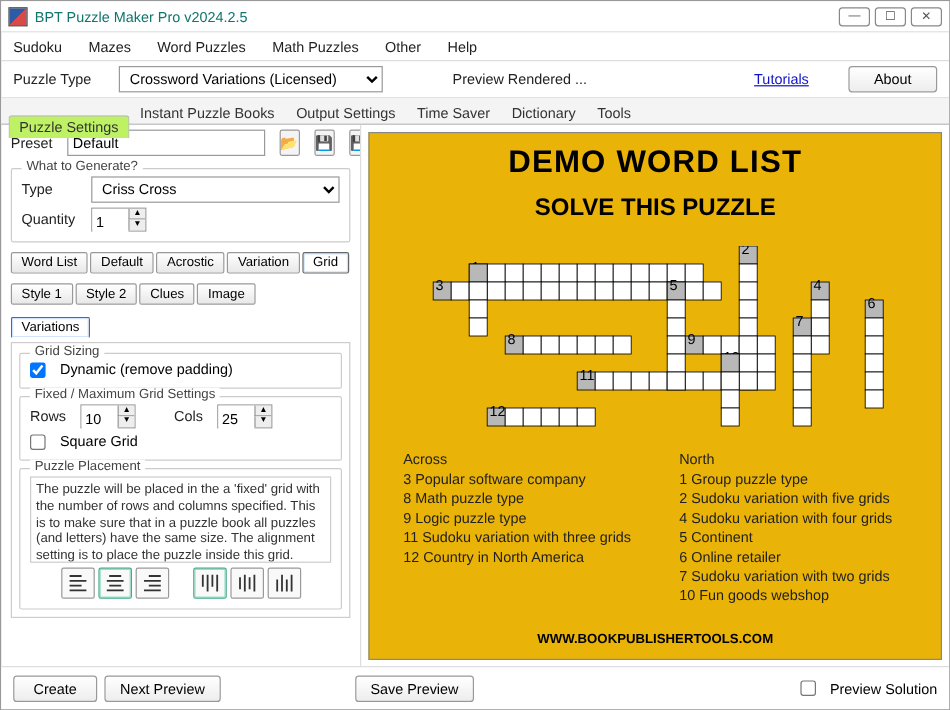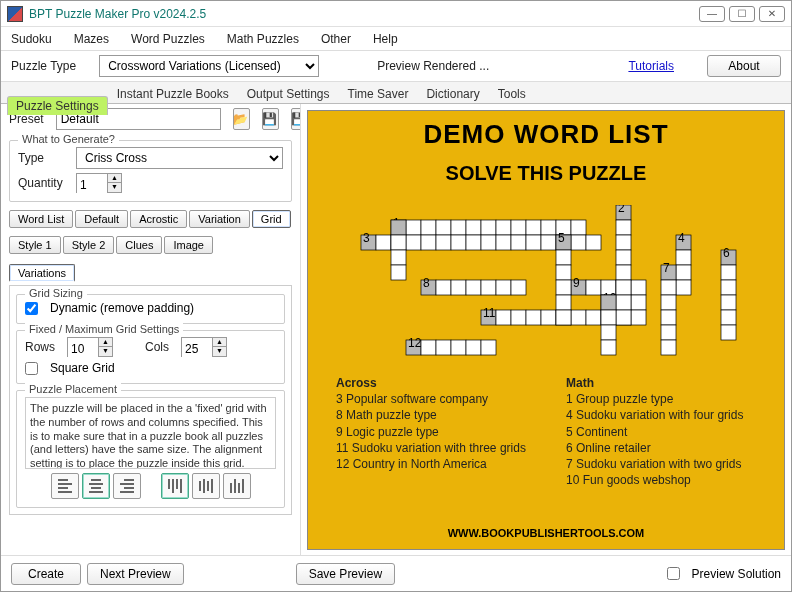--- a/index.html
+++ b/index.html
@@ -64,21 +64,21 @@
 input[type=checkbox] { width: 13px; height: 13px; }
 
 
 .page { width: 100%; height: 100%; border: 1px solid #888; background: #eab308; padding: 8px 18px; display: flex; flex-direction: column; align-items: center; }
 .page h1 { font-family: Arial, sans-serif; font-size: 26px; font-weight: bold; letter-spacing: 1px; }
 .page h2 { font-family: Arial, sans-serif; font-size: 20px; font-weight: bold; margin-top: 12px; }
 .cwwrap { margin-top: 20px; }
 .cwwrap svg { display: block; }
 .clues { display: flex; gap: 40px; margin-top: 10px; width: 100%; padding: 0 10px; font-size: 10px; line-height: 1.35; color: #222; }
 .clues .col { flex: 1; }
-.clues .hd { font-weight: bold; }
+.clues .hd { font-weight: normal; }
 .footer-url { margin-top: auto; font-family: Arial, sans-serif; font-size: 11px; font-weight: bold; padding-bottom: 2px; }
 
 
 .bottombar { position: absolute; left: 0; right: 0; bottom: 0; height: 36px; display: flex; align-items: center; padding: 0 10px; gap: 6px; border-top: 1px solid #ddd; background: #fff; }
 .bottombar .spacer { flex: 1; }
 </style>
 </head>
 <body>
 
 <div class="titlebar">
@@ -401,22 +401,23 @@
       <div class="clues">
         <div class="col">
           <div class="hd">Across</div>
           <div>3 Popular software company</div>
           <div>8 Math puzzle type</div>
           <div>9 Logic puzzle type</div>
           <div>11 Sudoku variation with three grids</div>
           <div>12 Country in North America</div>
         </div>
         <div class="col">
-          <div class="hd">Math</div>
+          <div class="hd">North</div>
           <div>1 Group puzzle type</div>
+          <div>2 Sudoku variation with five grids</div>
           <div>4 Sudoku variation with four grids</div>
           <div>5 Continent</div>
           <div>6 Online retailer</div>
           <div>7 Sudoku variation with two grids</div>
           <div>10 Fun goods webshop</div>
         </div>
       </div>
       <div class="footer-url">WWW.BOOKPUBLISHERTOOLS.COM</div>
     </div>
   </div>

